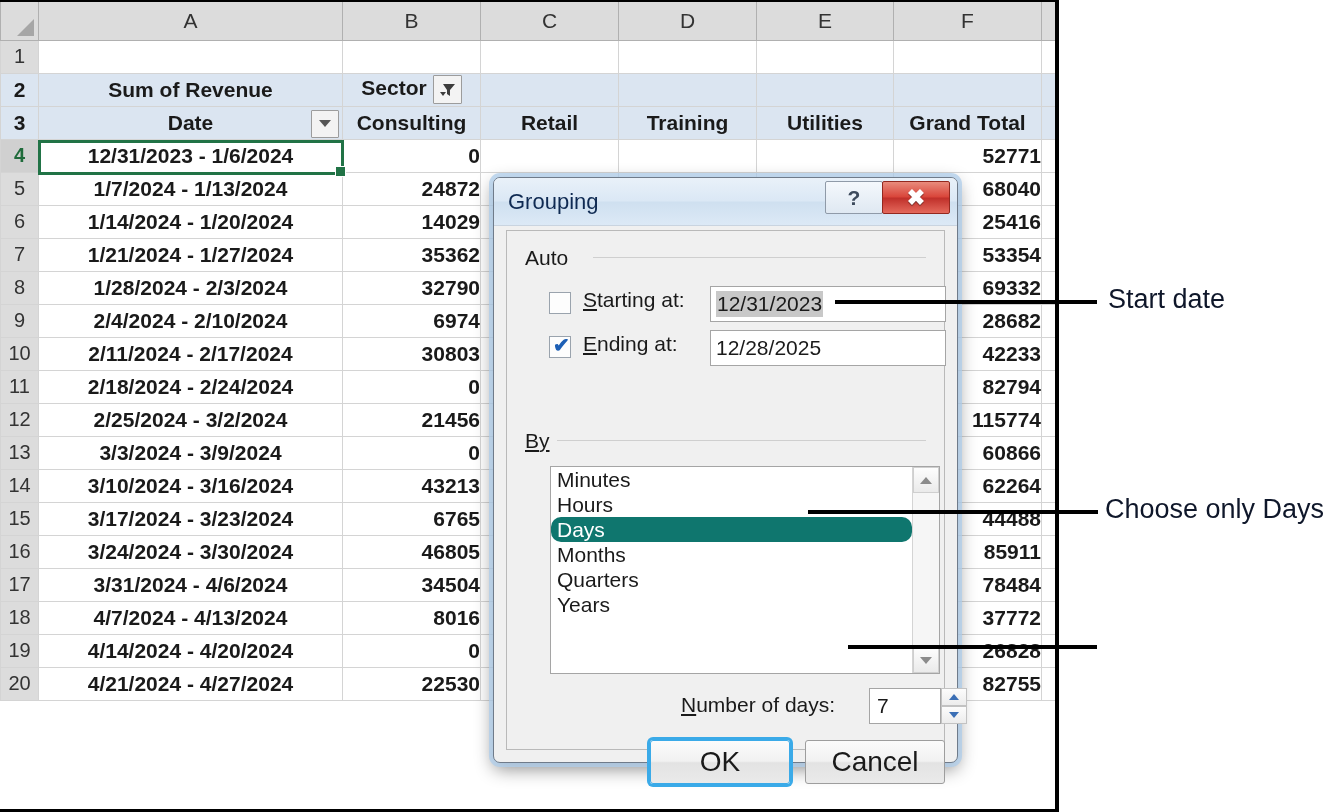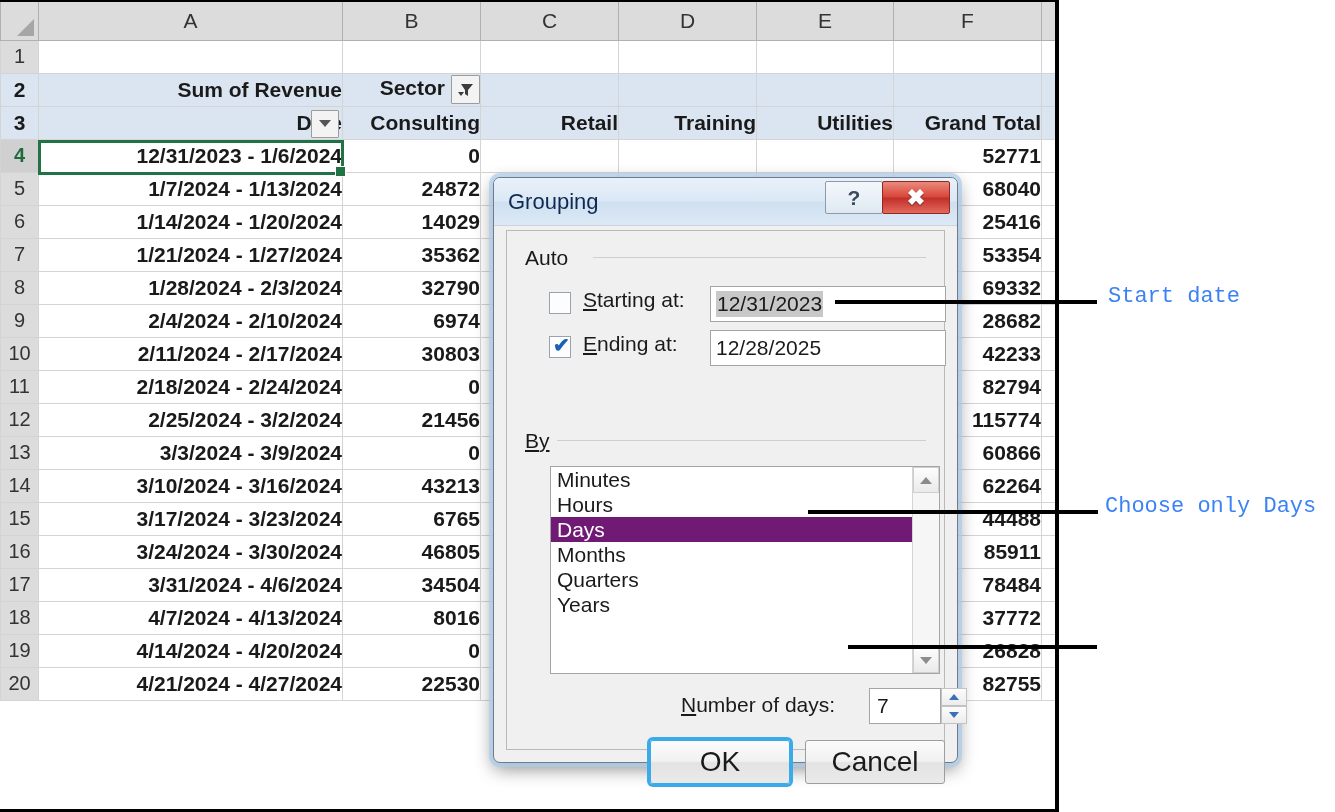--- a/index.html
+++ b/index.html
@@ -86,21 +86,21 @@
   }
 
   
   td.cell {
     font-size: 21px;
     color: #1a1a1a;
     padding: 0 6px;
     font-weight: bold;
   }
   td.num { text-align: right; }
-  td.txt { text-align: right; }
+  td.txt { text-align: center; }
   td.blank { background: #ffffff; }
 
   
   tr.pivot td {
     background: #dbe5f1;
     font-weight: bold;
     font-size: 21px;
     color: #1a1a1a;
   }
   td.fieldcell { position: relative; }
@@ -289,22 +289,23 @@
   }
   #bylist .item {
     font-size: 21px;
     color: #1a1a1a;
     padding: 0 0 0 6px;
     height: 25px;
     line-height: 25px;
     white-space: nowrap;
   }
   #bylist .item.selected {
-    background: #701a75;
+    background: #0f766e;
     color: #ffffff;
+    border-radius: 10px;
   }
   #bylist .sbar {
     position: absolute;
     right: 0; top: 0; bottom: 0;
     width: 26px;
     background: #f6f6f6;
     border-left: 1px solid #d4d4d4;
   }
   #bylist .sbtn {
     position: absolute;
@@ -368,24 +369,23 @@
   #cancelbtn { left: 298px; top: 509px; }
 
   
   .annot-line {
     position: absolute;
     height: 4px;
     background: #000000;
   }
   .annot-text {
     position: absolute;
-    font-size: 22px;
-    color: #3b82f6;
+    font-size: 27px;
+    color: #0f172a;
     white-space: nowrap;
-    font-family: Liberation Mono, monospace;
   }
 </style>
 </head>
 <body>
 
 <div id="root">
 
   <div id="sheet">
     <table class="grid">
       <colgroup>

